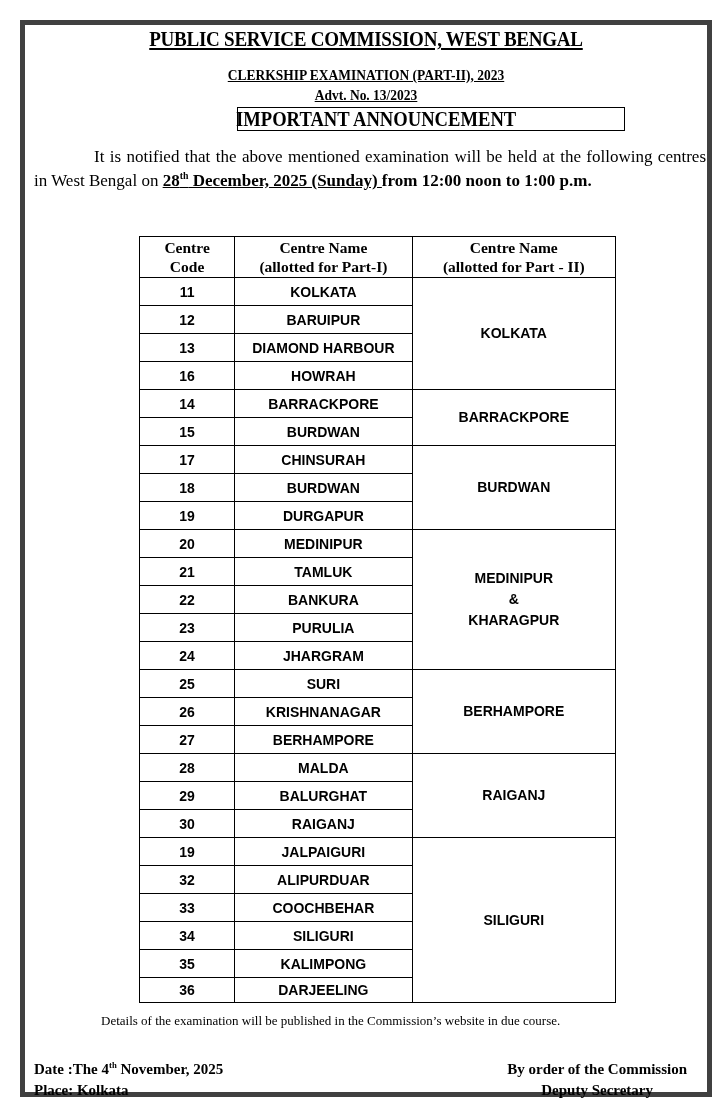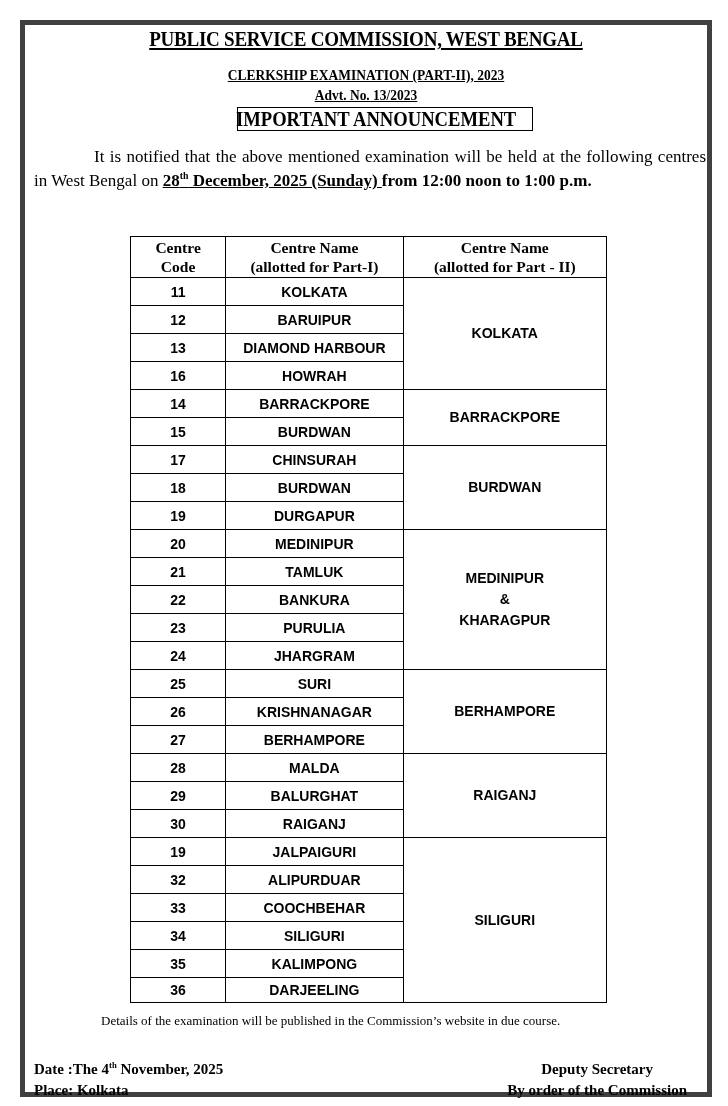--- a/index.html
+++ b/index.html
@@ -16,37 +16,37 @@
     }
     .subtitle {
       position: absolute; top: 42px; left: 0; right: 0; text-align: center;
       font-size: 14.5px; font-weight: bold; text-decoration: underline; transform: scaleX(0.93);
     }
     .advt {
       position: absolute; top: 62px; left: 0; right: 0; text-align: center;
       font-size: 14.5px; font-weight: bold; text-decoration: underline; transform: scaleX(0.93);
     }
     .announce {
-      position: absolute; top: 82px; left: 212px; width: 296px; height: 24px;
+      position: absolute; top: 82px; left: 212px; width: 388px; height: 24px;
       border: 1.5px solid #000; box-sizing: border-box;
       font-size: 20px; font-weight: bold; line-height: 22px; text-align: left;
       padding-left: 0; white-space: nowrap;
     }
     .announce span { display: inline-block; transform: scaleX(0.93); transform-origin: left center; margin-left: -2px; }
     .para {
       position: absolute; top: 120px; left: 9px; width: 672px;
       font-size: 17px; line-height: 24px; text-align: justify;
     }
     .para .indent { display: inline-block; width: 60px; }
     .para .b { font-weight: bold; }
     .para .bu { font-weight: bold; text-decoration: underline; }
     sup { font-size: 0.58em; vertical-align: super; line-height: 0; }
 
     table.centres {
-      position: absolute; top: 211px; left: 105px; width: 477px;
+      position: absolute; top: 211px; left: 114px; width: 477px;
       border-collapse: collapse;
     }
     table.centres th, table.centres td { border: 1px solid #000; text-align: center; padding: 0; }
     table.centres th {
       font-family: "Liberation Serif", "DejaVu Serif", serif; font-weight: bold;
       font-size: 15.5px; line-height: 19px; height: 40px;
     }
     table.centres td {
       font-family: "Liberation Sans", "DejaVu Sans", sans-serif; font-weight: bold;
       font-size: 14px; height: 27px;
@@ -213,16 +213,16 @@
     </tbody>
   </table>
 
   <div class="closing"><span class="indent"></span><span>Details of the examination will be published in the Commission’s website in due course.</span></div>
 
   <div class="footer-left">
     <div><span>Date :The </span><span>4</span><sup>th</sup><span> November, 2025</span></div>
     <div>Place: Kolkata</div>
   </div>
   <div class="footer-right">
+    <div>By order of the Commission</div>
     <div>Deputy Secretary</div>
-    <div>By order of the Commission</div>
   </div>
 </div>
 
 </body></html>

